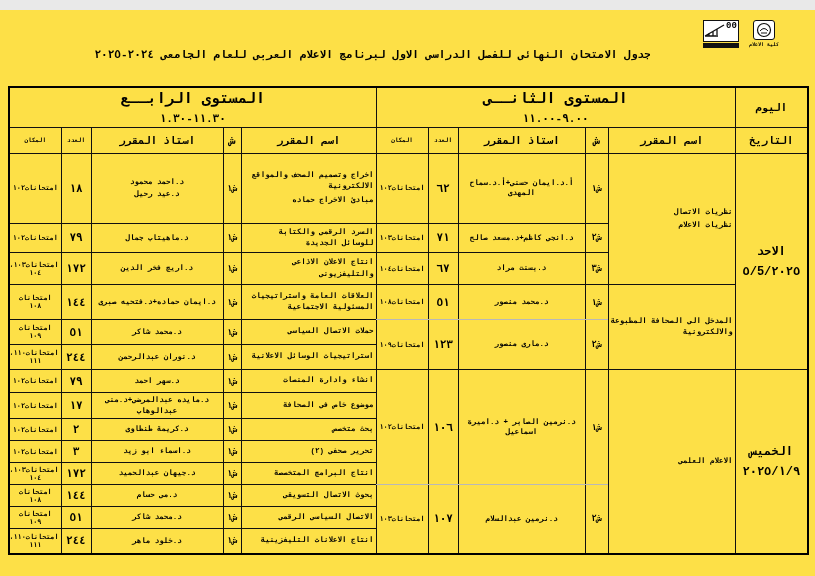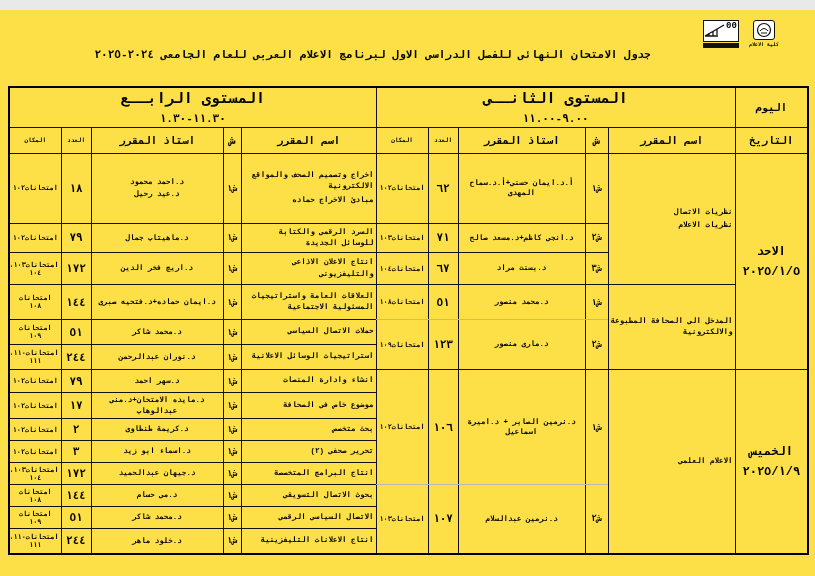--- a/index.html
+++ b/index.html
@@ -129,21 +129,21 @@
         <th class="big">ش</th>
         <th class="big">استاذ المقرر</th>
         <th class="small">العدد</th>
         <th class="small">المكان</th>
       </tr>
     </thead>
     <tbody>
         <tr style="height: 70px;">
           <td rowspan="6" class="day-cell">
             <div class="ln">الاحد</div>
-            <div class="ln">٢٠٢٥/١/٥</div>
+            <div class="ln">٢٠٢٥/5/٥</div>
           </td>
           <td rowspan="3" class="course-cell">
             <div class="ln">نظريات الاتصال</div>
             <div class="ln">نظريات الاعلام</div>
           </td>
           <td class="sec-cell">
             <div class="ln">ش١</div>
           </td>
           <td class="prof-cell">
             <div class="ln">أ.د.ايمان حسنى+أ.د.سماح المهدى</div>
@@ -345,21 +345,21 @@
           </td>
         </tr>
         <tr style="height: 22px;">
           <td class="course-cell">
             <div class="ln">موضوع خاص فى الصحافة</div>
           </td>
           <td class="sec-cell">
             <div class="ln">ش١</div>
           </td>
           <td class="prof-cell">
-            <div class="ln">د.مايده الامتحان+د.منى عبدالوهاب</div>
+            <div class="ln">د.مايده عبدالمرضى+د.منى عبدالوهاب</div>
           </td>
           <td class="cnt-cell">
             <div class="ln">١٧</div>
           </td>
           <td class="plc-cell">
             <div class="ln">امتحانات١٠٢</div>
           </td>
         </tr>
         <tr style="height: 22px;">
           <td class="course-cell">

